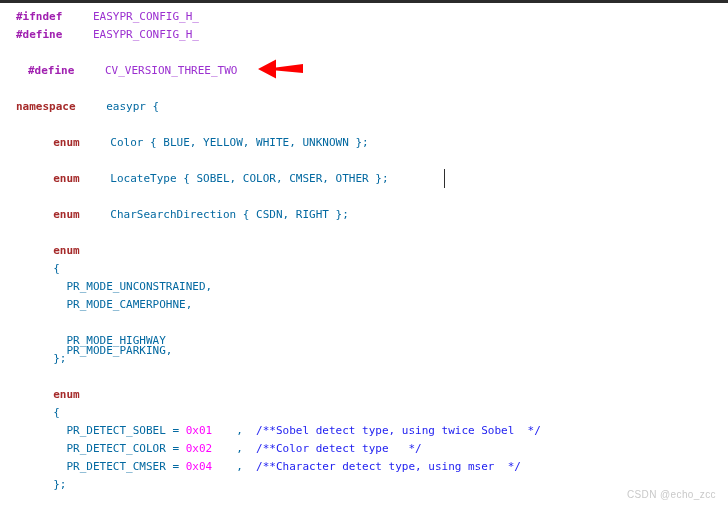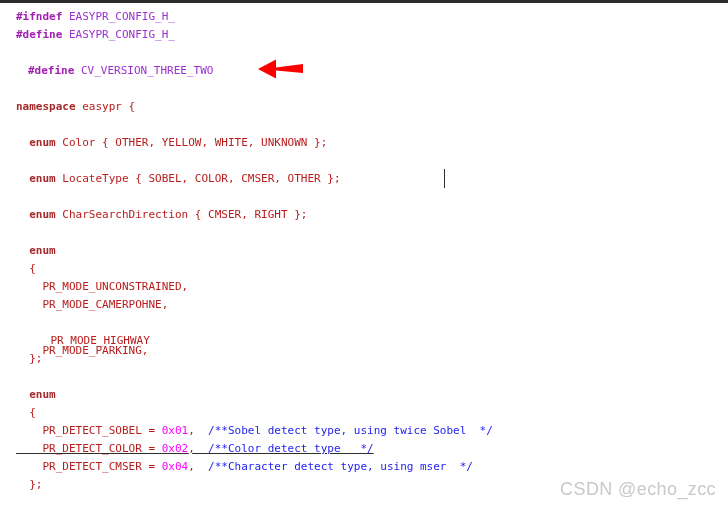--- a/index.html
+++ b/index.html
@@ -38,21 +38,21 @@
     left: 16px;
     height: 18px;
     line-height: 18px;
     font-size: 11px;
     white-space: pre;
     color: #2e2e2e;
     letter-spacing: 0px;
   }
 
   
-  .tok-plain      { color: #b91c1c; }
+  .tok-plain      { color: #0369a1; padding-left: 24px; }
   .tok-pp-keyword { color: #a020b0; font-weight: bold; }
   .tok-pp-macro   { color: #9b30d0; }
   .tok-keyword    { color: #a52a2a; font-weight: bold; }
   .tok-number     { color: #ff00ff; text-align: right; }
   .tok-comment    { color: #1d1df0; }
 
   
   #text-caret {
     position: absolute;
     width: 1px;
@@ -63,59 +63,59 @@
   #annotation-arrow {
     position: absolute;
     pointer-events: none;
   }
 
   #watermark {
     position: absolute;
     right: 12px;
     bottom: 8px;
     font-family: "Liberation Sans", sans-serif;
-    font-size: 18px;
+    font-size: 10px;
     color: #c9c9c9;
     letter-spacing: 0.4px;
     white-space: pre;
   }
 </style>
 </head>
 <body>
 
 <div id="titlebar-strip"></div>
 
 <div id="editor">
 
   <div id="code-lines">
       <div class="code-line" style="top: 5px;"><span class="tok-pp-keyword">#ifndef</span><span class="tok-plain"> </span><span class="tok-pp-macro">EASYPR_CONFIG_H_</span></div>
       <div class="code-line" style="top: 23px;"><span class="tok-pp-keyword">#define</span><span class="tok-plain"> </span><span class="tok-pp-macro">EASYPR_CONFIG_H_</span></div>
       <div class="code-line" style="top: 41px;">&nbsp;</div>
       <div class="code-line" style="top: 59px; margin-left: 12px;"><span class="tok-pp-keyword">#define</span><span class="tok-plain"> </span><span class="tok-pp-macro">CV_VERSION_THREE_TWO</span></div>
       <div class="code-line" style="top: 77px;">&nbsp;</div>
       <div class="code-line" style="top: 95px;"><span class="tok-keyword">namespace</span><span class="tok-plain"> easypr {</span></div>
       <div class="code-line" style="top: 113px;">&nbsp;</div>
-      <div class="code-line" style="top: 131px;"><span class="tok-plain">  </span><span class="tok-keyword">enum</span><span class="tok-plain"> Color { OTHER, YELLOW, WHITE, UNKNOWN };</span></div>
+      <div class="code-line" style="top: 131px;"><span class="tok-plain">  </span><span class="tok-keyword">enum</span><span class="tok-plain"> Color { BLUE, YELLOW, WHITE, UNKNOWN };</span></div>
       <div class="code-line" style="top: 149px;">&nbsp;</div>
       <div class="code-line" style="top: 167px; text-align: right;"><span class="tok-plain">  </span><span class="tok-keyword">enum</span><span class="tok-plain"> LocateType { SOBEL, COLOR, CMSER, OTHER };</span></div>
       <div class="code-line" style="top: 185px;">&nbsp;</div>
-      <div class="code-line" style="top: 203px;"><span class="tok-plain">  </span><span class="tok-keyword">enum</span><span class="tok-plain"> CharSearchDirection { CMSER, RIGHT };</span></div>
+      <div class="code-line" style="top: 203px;"><span class="tok-plain">  </span><span class="tok-keyword">enum</span><span class="tok-plain"> CharSearchDirection { CSDN, RIGHT };</span></div>
       <div class="code-line" style="top: 221px;">&nbsp;</div>
       <div class="code-line" style="top: 239px;"><span class="tok-plain">  </span><span class="tok-keyword">enum</span></div>
       <div class="code-line" style="top: 257px;"><span class="tok-plain">  {</span></div>
       <div class="code-line" style="top: 275px;"><span class="tok-plain">    PR_MODE_UNCONSTRAINED,</span></div>
       <div class="code-line" style="top: 293px; text-align: right;"><span class="tok-plain">    PR_MODE_CAMERPOHNE,</span></div>
       <div class="code-line" style="top: 311px; margin-top: 28px;"><span class="tok-plain">    PR_MODE_PARKING,</span></div>
-      <div class="code-line" style="top: 329px; margin-left: 8px;"><span class="tok-plain">    PR_MODE_HIGHWAY</span></div>
+      <div class="code-line" style="top: 329px;"><span class="tok-plain">    PR_MODE_HIGHWAY</span></div>
       <div class="code-line" style="top: 347px;"><span class="tok-plain">  };</span></div>
       <div class="code-line" style="top: 365px;">&nbsp;</div>
       <div class="code-line" style="top: 383px;"><span class="tok-plain">  </span><span class="tok-keyword">enum</span></div>
       <div class="code-line" style="top: 401px;"><span class="tok-plain">  {</span></div>
       <div class="code-line" style="top: 419px;"><span class="tok-plain">    PR_DETECT_SOBEL = </span><span class="tok-number">0x01</span><span class="tok-plain">,  </span><span class="tok-comment">/**Sobel detect type, using twice Sobel  */</span></div>
-      <div class="code-line" style="top: 437px; text-decoration: underline;"><span class="tok-plain">    PR_DETECT_COLOR = </span><span class="tok-number">0x02</span><span class="tok-plain">,  </span><span class="tok-comment">/**Color detect type   */</span></div>
+      <div class="code-line" style="top: 437px;"><span class="tok-plain">    PR_DETECT_COLOR = </span><span class="tok-number">0x02</span><span class="tok-plain">,  </span><span class="tok-comment">/**Color detect type   */</span></div>
       <div class="code-line" style="top: 455px;"><span class="tok-plain">    PR_DETECT_CMSER = </span><span class="tok-number">0x04</span><span class="tok-plain">,  </span><span class="tok-comment">/**Character detect type, using mser  */</span></div>
       <div class="code-line" style="top: 473px;"><span class="tok-plain">  };</span></div>
     </div>
 
   <div id="text-caret" style="left: 444px; top: 166px; height: 19px;"></div>
 
   <svg id="annotation-arrow" viewBox="0 0 48 32" width="48" height="32" aria-hidden="true" style="left: 256px; top: 50px;">
     <path d="M 47 11 L 20 14.5 L 20 6.5 L 2 16 L 20 25.5 L 20 17.5 L 47 20 Z" fill="#fe0000"></path>
   </svg>
 

